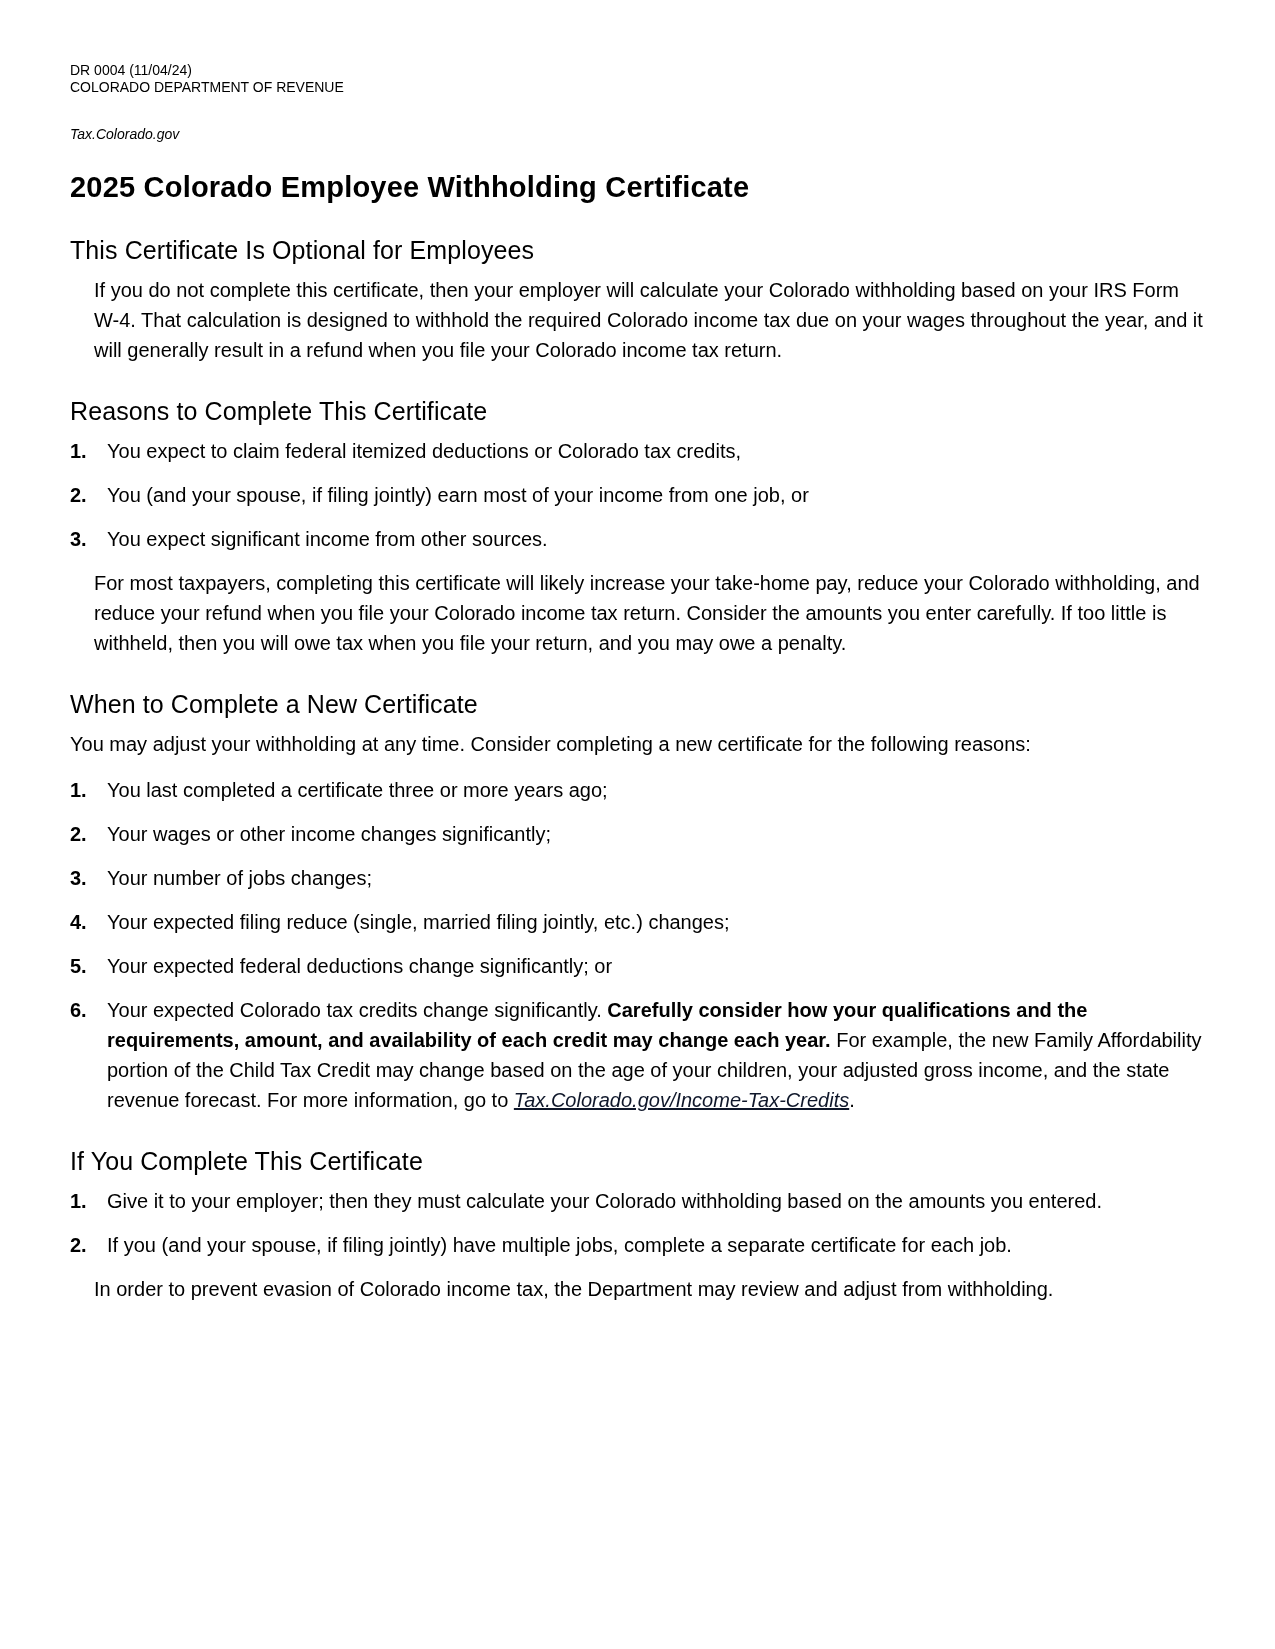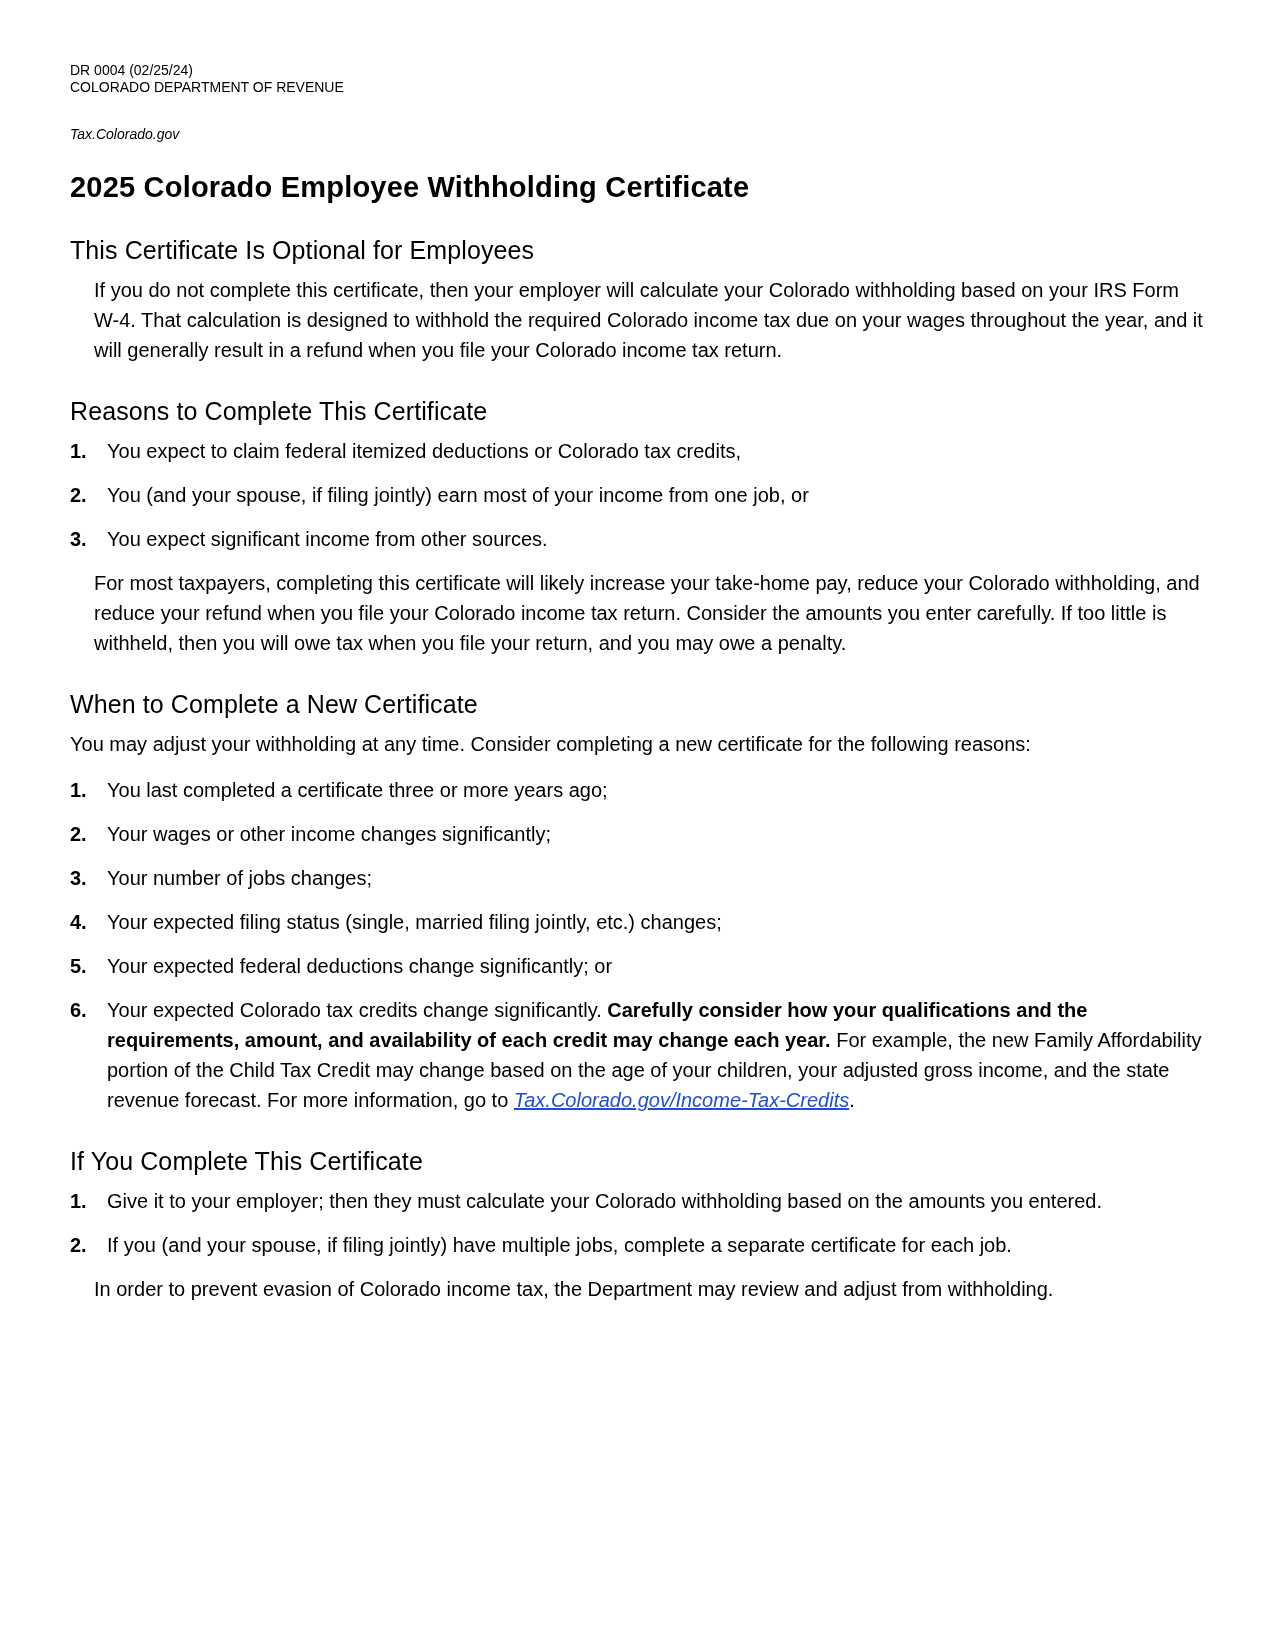--- a/index.html
+++ b/index.html
@@ -58,33 +58,33 @@
   }
   .list-item .num {
     font-weight: 700;
     width: 37px;
     flex: 0 0 37px;
   }
   .list-item .item-text { flex: 1; }
   .bold { font-weight: 700; }
 
   .doc-link {
-    color: #1d4ed8;
+    color: #0f172a;
     font-style: italic;
     text-decoration: underline;
     cursor: pointer;
   }
 </style>
 </head>
 <body>
 
 <div class="page">
 
   <header class="form-meta">
-    <div class="form-number">DR 0004 (02/25/24)</div>
+    <div class="form-number">DR 0004 (11/04/24)</div>
     <div class="agency">COLORADO DEPARTMENT OF REVENUE</div>
     <div class="website">Tax.Colorado.gov</div>
   </header>
 
   <h1 class="doc-title">2025 Colorado Employee Withholding Certificate</h1>
 
   <section>
     <h2 class="section-heading">This Certificate Is Optional for Employees</h2>
     <p class="body-text">If you do not complete this certificate, then your employer will calculate your Colorado withholding based on your IRS Form W-4. That calculation is designed to withhold the required Colorado income tax due on your wages throughout the year, and it will generally result in a refund when you file your Colorado income tax return.</p>
   </section>
@@ -119,21 +119,21 @@
       <div class="list-item">
         <span class="num">2.</span>
         <span class="item-text">Your wages or other income changes significantly;</span>
       </div>
       <div class="list-item">
         <span class="num">3.</span>
         <span class="item-text">Your number of jobs changes;</span>
       </div>
       <div class="list-item">
         <span class="num">4.</span>
-        <span class="item-text">Your expected filing status (single, married filing jointly, etc.) changes;</span>
+        <span class="item-text">Your expected filing reduce (single, married filing jointly, etc.) changes;</span>
       </div>
       <div class="list-item">
         <span class="num">5.</span>
         <span class="item-text">Your expected federal deductions change significantly; or</span>
       </div>
       <div class="list-item">
         <span class="num">6.</span>
         <span class="item-text"><span>Your expected Colorado tax credits change significantly. </span><span class="bold">Carefully consider how your qualifications and the requirements, amount, and availability of each credit may change each year.</span><span> For example, the new Family Affordability portion of the Child Tax Credit may change based on the age of your children, your adjusted gross income, and the state revenue forecast. For more information, go to </span><a class="doc-link" href="#">Tax.Colorado.gov/Income-Tax-Credits</a><span>.</span></span>
       </div>
     </div>

